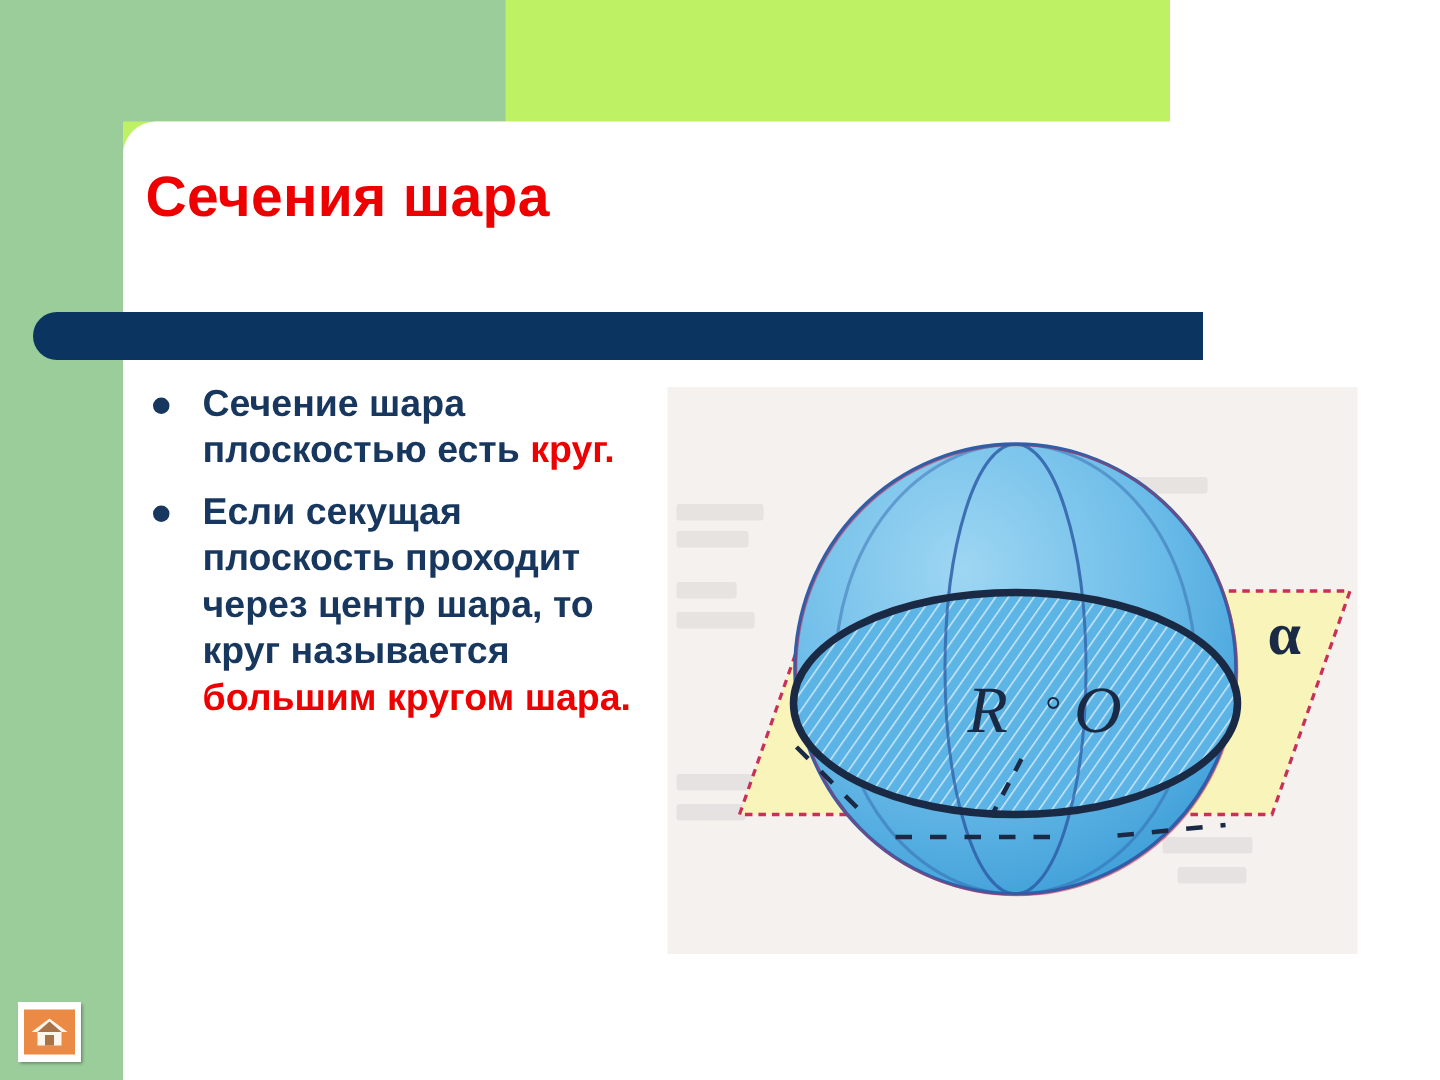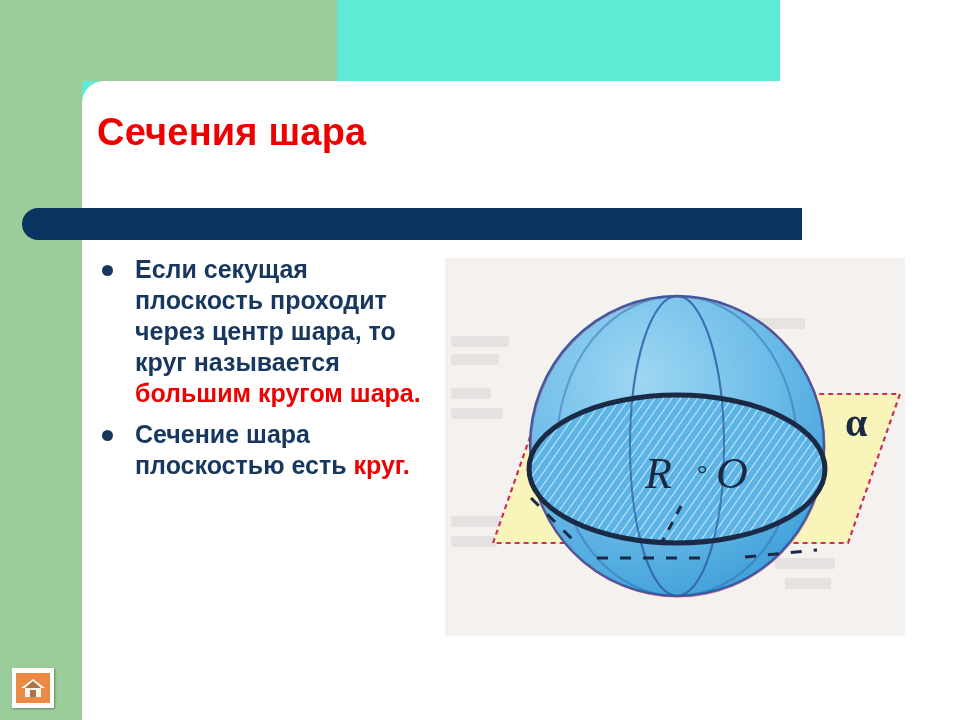--- a/index.html
+++ b/index.html
@@ -5,21 +5,21 @@
   * { box-sizing: border-box; margin: 0; padding: 0; }
   html, body {
     width: 960px; height: 720px;
     background: #ffffff;
     font-family: "Liberation Sans", sans-serif;
     overflow: hidden;
   }
   #slide {
     position: relative;
     width: 780px; height: 720px;
-    background: #5eead4;
+    background: #bef264;
   }
   
   .green-col {
     position: absolute;
     left: 0; top: 0;
     width: 82px; height: 720px;
     background: #9acd9a;
   }
   .green-top {
     position: absolute;
@@ -113,26 +113,26 @@
   <div class="white-panel"></div>
 
   <div class="title">Сечения шара</div>
 
   <div class="rule-bar"></div>
 
   <div class="body-list">
 
     <div class="bullet-row">
       <span class="bullet-dot"></span>
-      <span class="txt">Если секущая плоскость проходит через центр шара, то круг называется </span><span class="txt red">большим кругом шара.</span>
+      <span class="txt">Сечение шара плоскостью есть </span><span class="txt red">круг.</span>
     </div>
 
     <div class="bullet-row">
       <span class="bullet-dot"></span>
-      <span class="txt">Сечение шара плоскостью есть </span><span class="txt red">круг.</span>
+      <span class="txt">Если секущая плоскость проходит через центр шара, то круг называется </span><span class="txt red">большим кругом шара.</span>
     </div>
 
   </div>
 
   <div class="figure">
     <svg width="460" height="378" viewBox="0 0 460 378" xmlns="http://www.w3.org/2000/svg">
       <defs>
         <radialGradient id="sphGrad" cx="38%" cy="28%" r="78%">
           <stop offset="0%" stop-color="#9ed6f2"></stop>
           <stop offset="55%" stop-color="#6dbde9"></stop>

